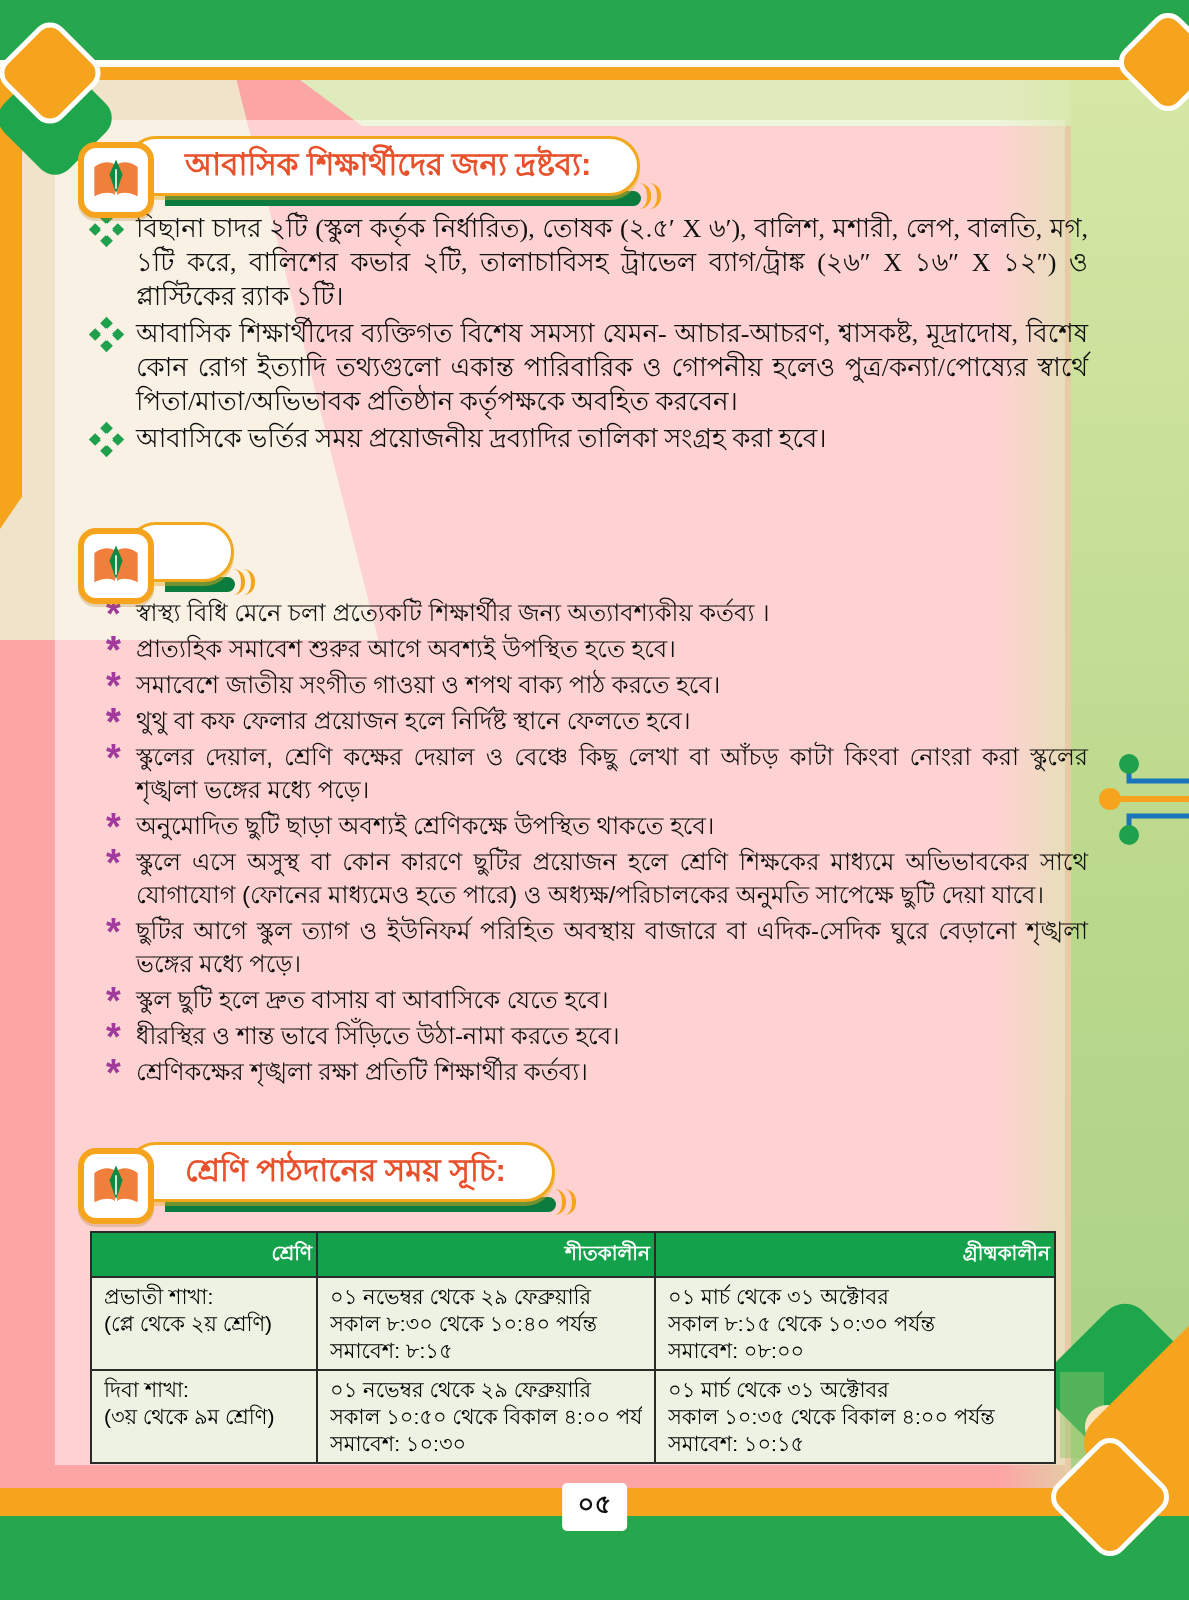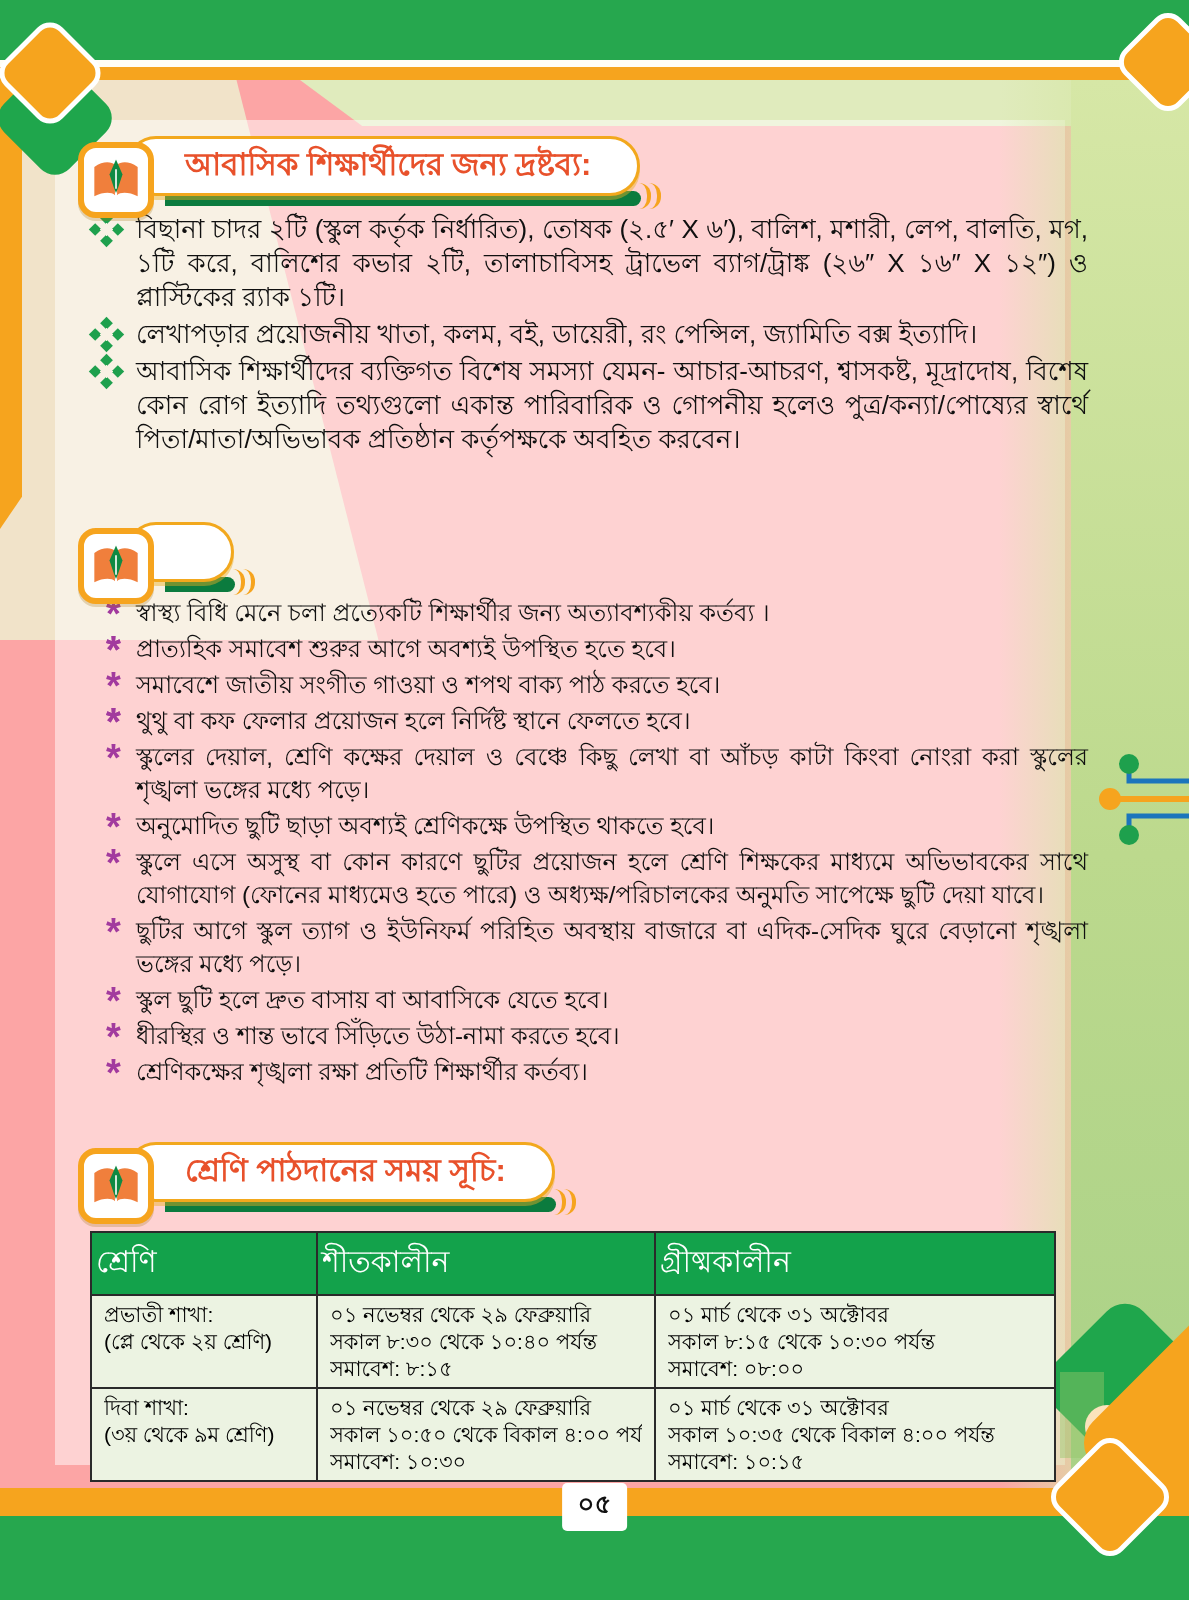--- a/index.html
+++ b/index.html
@@ -62,22 +62,22 @@
   .list1 li { font-size:26px; line-height:34px; margin-bottom:3px; }
   .list2 li { font-size:24px; line-height:33px; margin-bottom:3px; }
   .sym-ast { position:absolute; left:26px; top:0; font-size:38px; line-height:36px;
              font-weight:bold; color:#a23a9e; }
   .sym-d4 { position:absolute; left:22px; top:13px; width:9px; height:9px; background:transparent;
             transform:rotate(45deg);
             box-shadow:8px 8px 0 #1ea04d,-8px -8px 0 #1ea04d,8px -8px 0 #1ea04d,-8px 8px 0 #1ea04d; }
   
   .schedule { position:absolute; left:90px; top:1231px; width:964px; border-collapse:collapse;
               table-layout:fixed; z-index:3; }
-  .schedule th { background:#13a24b; color:#fff; font-size:30px; font-weight:normal;
-                 border:2px solid #2a2a2a; padding:5px 4px; text-align:left; }
+  .schedule th { background:#13a24b; color:#fff; font-size:20px; font-weight:bold;
+                 border:2px solid #2a2a2a; padding:5px 4px; text-align:right; }
   .schedule td { background:#ecf3e2; border:2px solid #2a2a2a; font-size:21px; line-height:27px;
                  padding:5px 12px; vertical-align:top; color:#000; }
   .schedule td div { white-space:nowrap; overflow:hidden; }
   .col-class { width:226px; } .col-winter { width:338px; } .col-summer { width:400px; }
   
   .page-pill { position:absolute; left:50%; transform:translateX(-50%); top:1483px;
                background:#fff; border-radius:5px; padding:1px 16px 3px 16px; z-index:6;
                font-size:26px; font-weight:bold; color:#111; }
 </style>
 </head>
@@ -123,24 +123,24 @@
     <div class="hdr-icon">
       <svg width="52" height="52" viewBox="0 0 48 48">
         <path d="M4 12 C12 6 20 7 23 10 L23 38 C20 35 12 35 4 39 Z" fill="#f07f3c"></path>
         <path d="M44 12 C36 6 28 7 25 10 L25 38 C28 35 36 35 44 39 Z" fill="#f07f3c"></path>
         <path d="M24 5 L30 19 L26 31 L24 36 L22 31 L18 19 Z" fill="#0f8a43"></path>
         <line x1="24" y1="14" x2="24" y2="32" stroke="#fff" stroke-width="1.5"></line>
       </svg>
     </div>
   </div>
 
-  <ul class="sec-list list1" style="top:212px;">
+  <ul class="sec-list list1" style="top:212px;font-family:Liberation Serif, serif;">
     <li><span class="sym-d4"></span><span>বিছানা চাদর ২টি (স্কুল কর্তৃক নির্ধারিত), তোষক (২.৫′ X ৬′), বালিশ, মশারী, লেপ, বালতি, মগ, ১টি করে, বালিশের কভার ২টি, তালাচাবিসহ ট্রাভেল ব্যাগ/ট্রাঙ্ক (২৬″ X ১৬″ X ১২″) ও প্লাস্টিকের র‍্যাক ১টি।</span></li>
-    <li><span class="sym-d4"></span><span>লেখাপড়ার প্রয়োজনীয় খাতা, কলম, বই, ডায়েরী, রং পেন্সিল, জ্যামিতি বক্স ইত্যাদি।</span></li>
     <li><span class="sym-d4"></span><span>আবাসিক শিক্ষার্থীদের ব্যক্তিগত বিশেষ সমস্যা যেমন- আচার-আচরণ, শ্বাসকষ্ট, মূদ্রাদোষ, বিশেষ কোন রোগ ইত্যাদি তথ্যগুলো একান্ত পারিবারিক ও গোপনীয় হলেও পুত্র/কন্যা/পোষ্যের স্বার্থে পিতা/মাতা/অভিভাবক প্রতিষ্ঠান কর্তৃপক্ষকে অবহিত করবেন।</span></li>
+    <li><span class="sym-d4"></span><span>আবাসিকে ভর্তির সময় প্রয়োজনীয় দ্রব্যাদির তালিকা সংগ্রহ করা হবে।</span></li>
   </ul>
 
   <div class="sec-header" style="top:522px;">
     <div class="hdr-pill">
       <i class="arc a1"></i>
       <i class="arc a2"></i>
     </div>
     <div class="hdr-icon">
       <svg width="52" height="52" viewBox="0 0 48 48">
         <path d="M4 12 C12 6 20 7 23 10 L23 38 C20 35 12 35 4 39 Z" fill="#f07f3c"></path>

